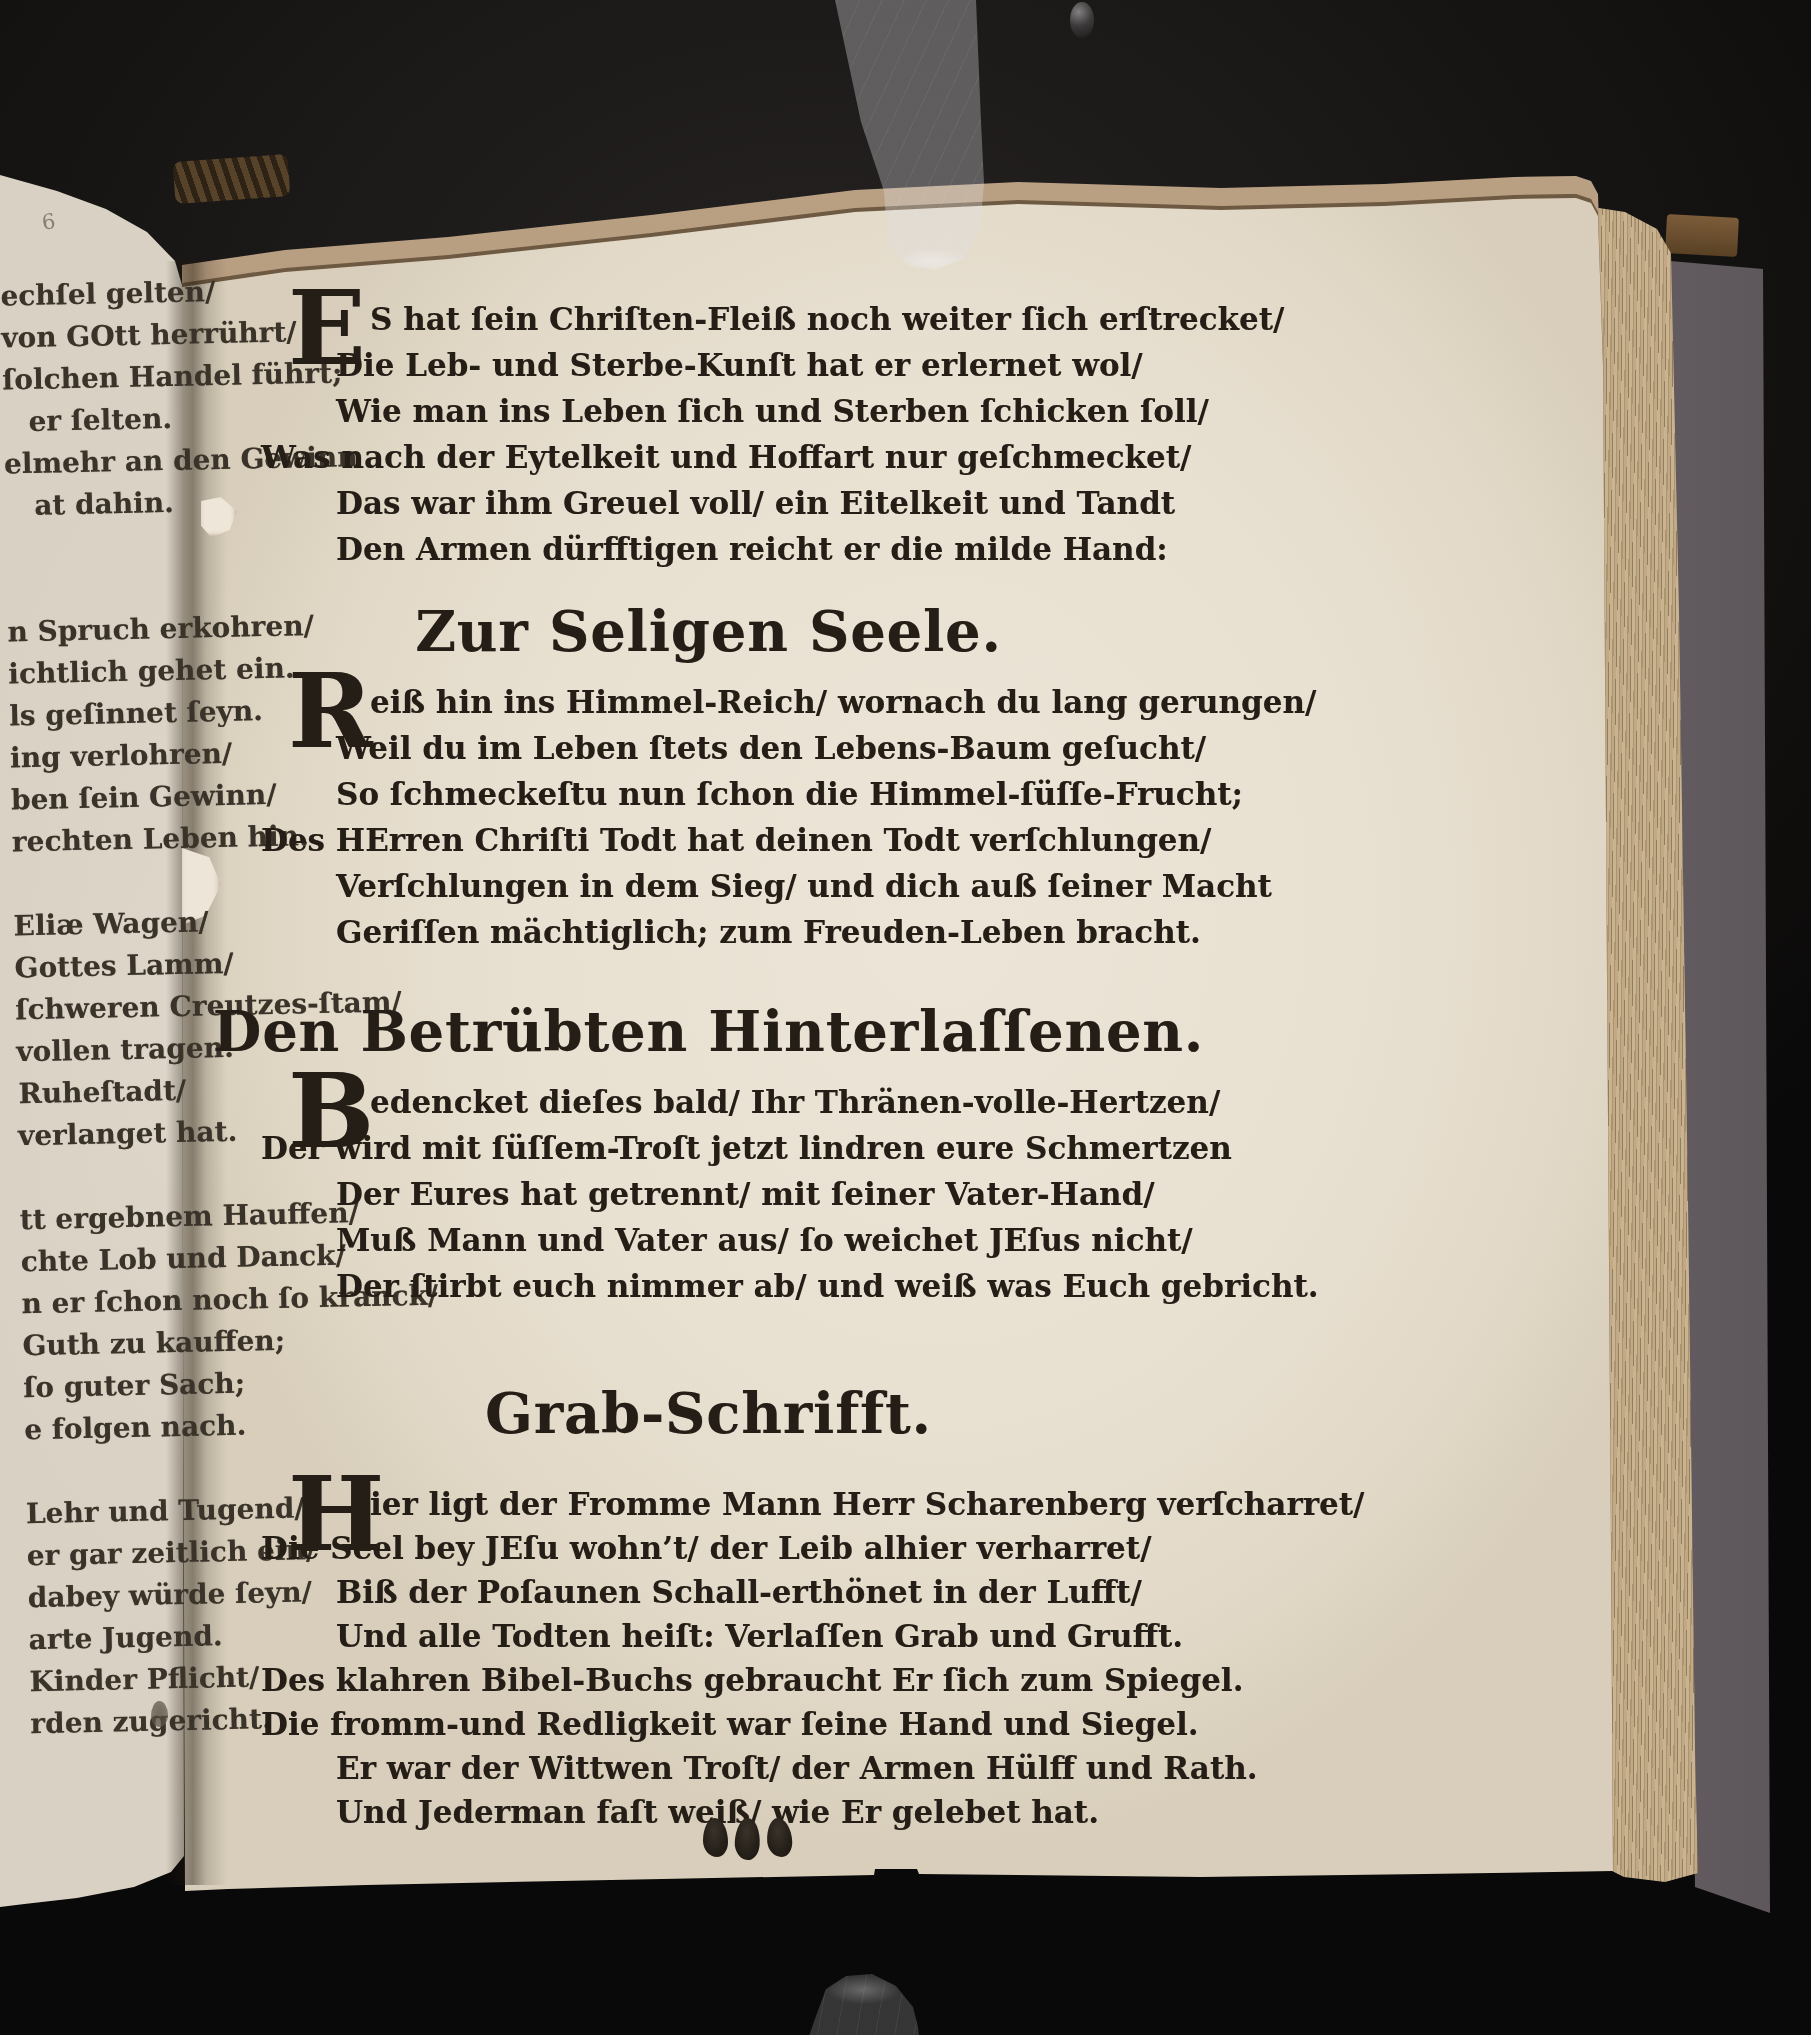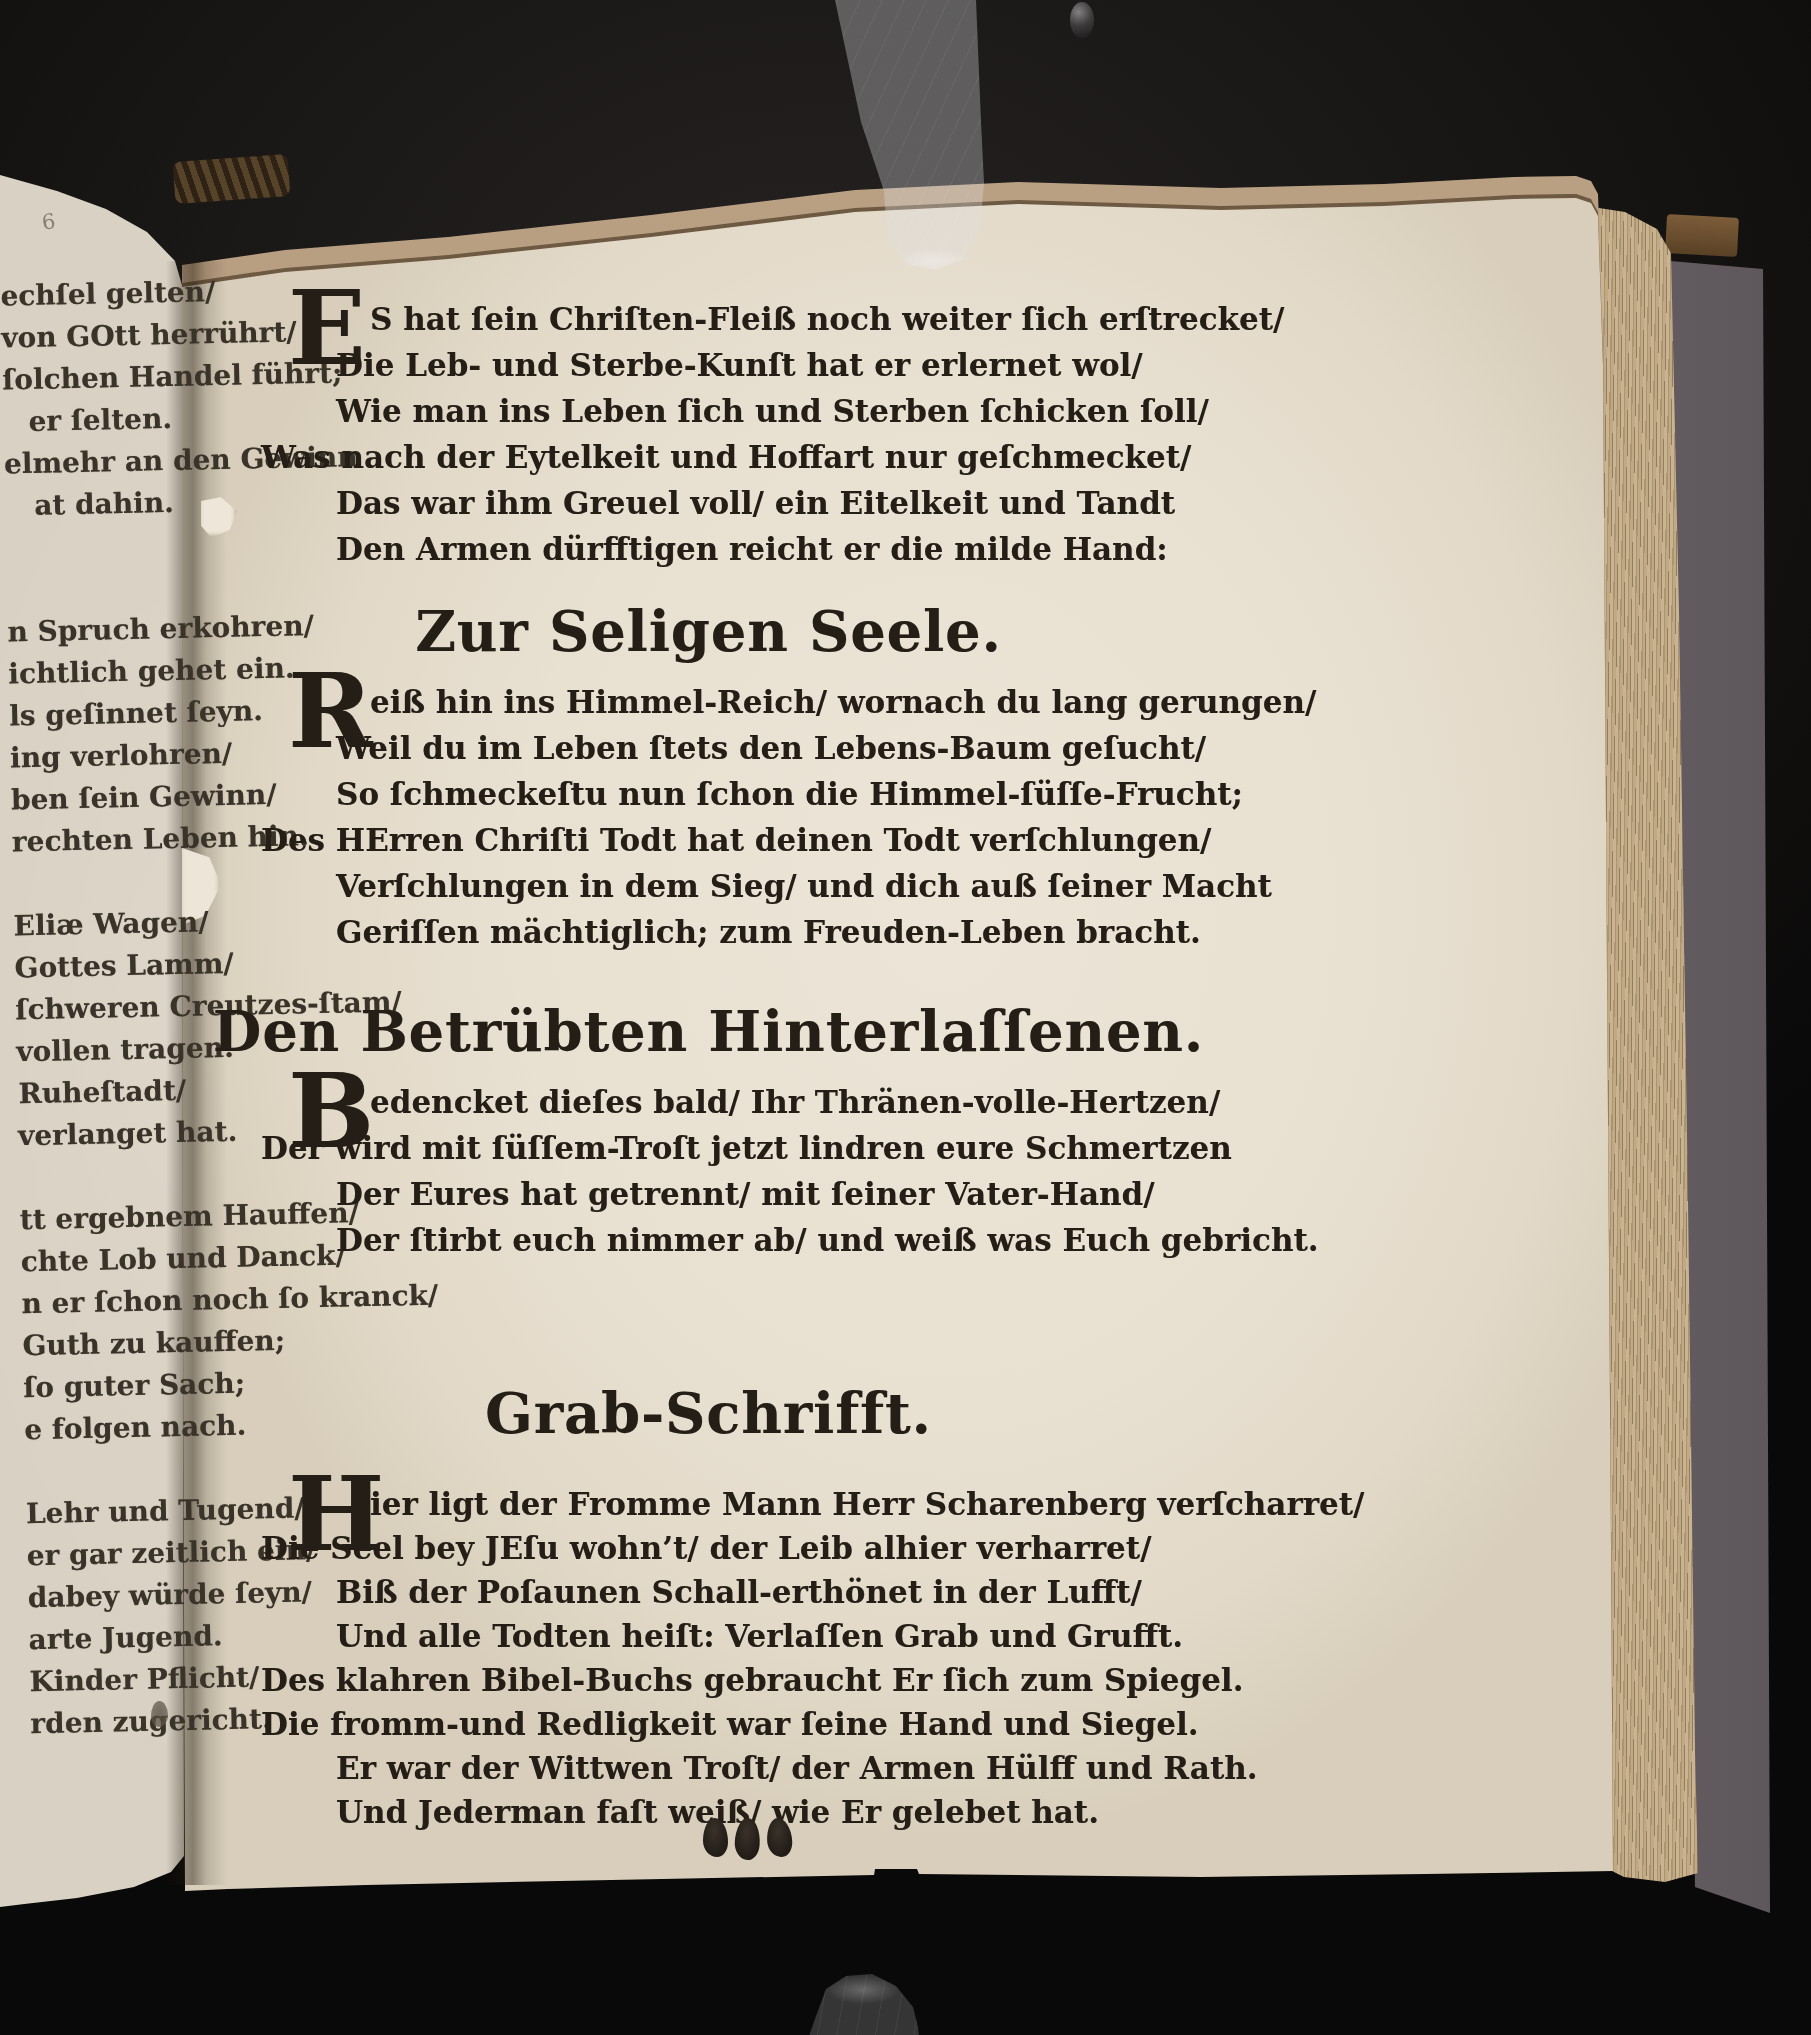--- a/index.html
+++ b/index.html
@@ -211,20 +211,21 @@
   </div>
 
   <div class="heading h2 ink">Den Betrübten Hinterlaſſenen.</div>
 
   <div class="par p3 ink">
     <span class="initcap">B</span>
     <div>
         <div class="pline ind2">edencket dieſes bald/ Ihr Thränen-volle-Hertzen/</div>
         <div class="pline">Der wird mit ſüſſem-Troſt jetzt lindren eure Schmertzen</div>
         <div class="pline ind1">Der Eures hat getrennt/ mit ſeiner Vater-Hand/</div>
+        <div class="pline ind1">Muß Mann und Vater aus/ ſo weichet JEſus nicht/</div>
         <div class="pline ind1">Der ſtirbt euch nimmer ab/ und weiß was Euch gebricht.</div>
       </div>
   </div>
 
   <div class="heading h3 ink">Grab-Schrifft.</div>
 
   <div class="par p4 compact ink">
     <span class="initcap">H</span>
     <div>
         <div class="pline ind2">ier ligt der Fromme Mann Herr Scharenberg verſcharret/</div>

